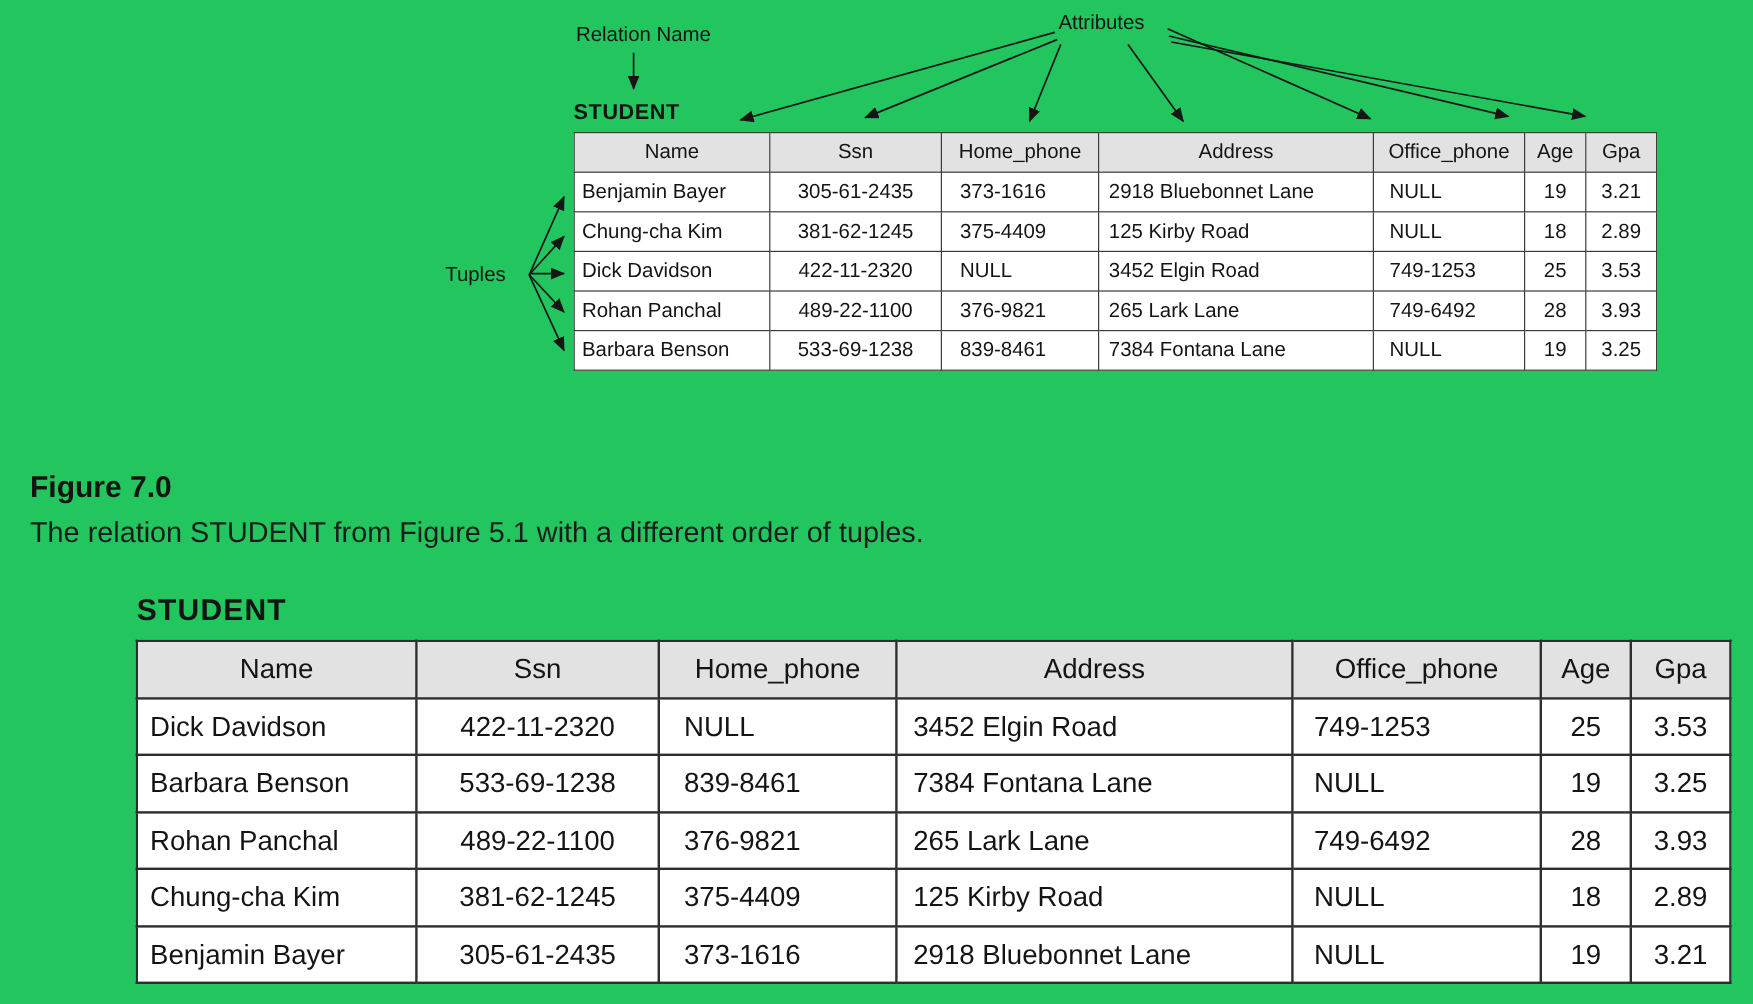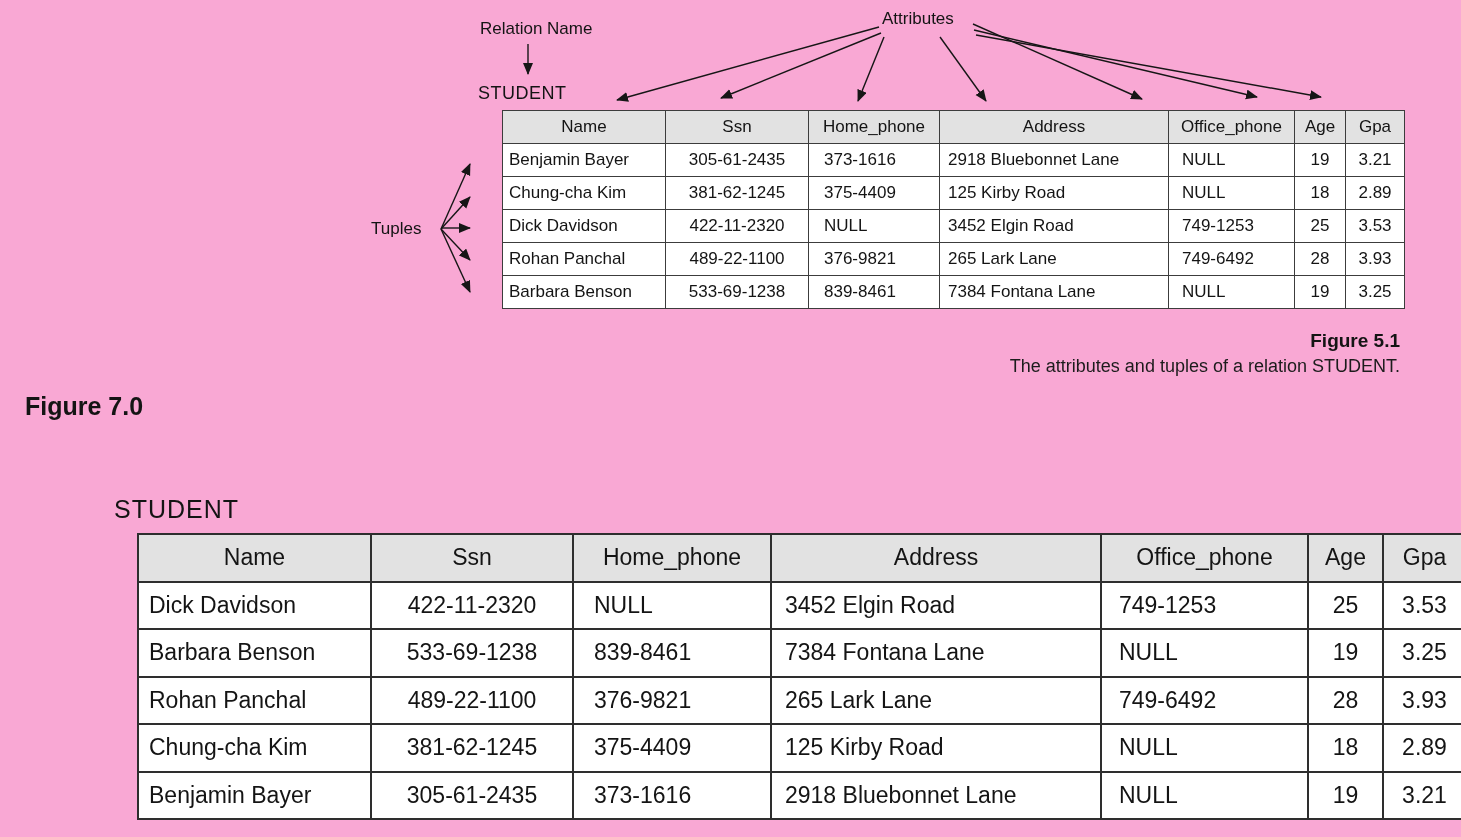--- a/index.html
+++ b/index.html
@@ -1,29 +1,29 @@
 <!DOCTYPE html>
 <html><head>
 <meta charset="utf-8">
 <style>
   html,body{margin:0;padding:0;background:#ffffff;}
   .page{
-    position:relative;width:1461px;height:837px;background:#f9a8d4;
+    position:relative;width:1461px;height:837px;background:#22c55e;
     font-family:"Liberation Sans",sans-serif;color:#141414;overflow:hidden;
   }
   .annot{position:absolute;left:0;top:0;pointer-events:none;}
   .annot line{stroke:#161616;stroke-width:1.4;}
   .label{position:absolute;font-size:17px;white-space:nowrap;}
   .lbl-relname{left:480px;top:19px;}
   .lbl-attrs{left:882px;top:9px;}
   .lbl-tuples{left:371px;top:219px;text-align:right;}
-  .rel-title{position:absolute;font-weight:normal;white-space:nowrap;}
+  .rel-title{position:absolute;font-weight:bold;white-space:nowrap;}
   .rel-title.f51{left:478px;top:83px;font-size:18px;letter-spacing:0.5px;}
   .rel-title.f52{left:114px;top:495px;font-size:25px;letter-spacing:1px;}
-  table{border-collapse:collapse;table-layout:fixed;position:absolute;background:#fff;margin-left:24px;}
+  table{border-collapse:collapse;table-layout:fixed;position:absolute;background:#fff;}
   th{background:#e2e2e2;font-weight:normal;text-align:center;}
   td{text-align:left;background:#ffffff;}
   
   #t51{left:478px;top:110px;width:895px;font-size:17px;}
   #t51 th,#t51 td{border:1.5px solid #3c3c3c;height:32px;padding:0;overflow:hidden;white-space:nowrap;}
   #t51 .c0{width:162px;} #t51 .c1{width:142px;} #t51 .c2{width:130px;}
   #t51 .c3{width:228px;} #t51 .c4{width:125px;} #t51 .c5{width:50px;} #t51 .c6{width:58px;}
   #t51 td.c0{padding-left:6px;}
   #t51 td.c1{text-align:center;}
   #t51 td.c2{padding-left:15px;}
@@ -136,26 +136,23 @@
           <td class="c1">533-69-1238</td>
           <td class="c2">839-8461</td>
           <td class="c3">7384 Fontana Lane</td>
           <td class="c4">NULL</td>
           <td class="c5">19</td>
           <td class="c6">3.25</td>
         </tr>
       </tbody>
     </table>
 
-  <div class="cap51">
-    <div class="cap-title">Figure 5.1</div>
-    <div class="cap-text">The attributes and tuples of a relation STUDENT.</div>
-  </div>
 
   <div class="fig52-heading">Figure 7.0</div>
+  <div class="fig52-caption">The relation STUDENT from Figure 5.1 with a different order of tuples.</div>
   <div class="rel-title f52">STUDENT</div>
   <table id="t52">
       <thead>
         <tr>
           <th class="c0">Name</th>
           <th class="c1">Ssn</th>
           <th class="c2">Home_phone</th>
           <th class="c3">Address</th>
           <th class="c4">Office_phone</th>
           <th class="c5">Age</th>

